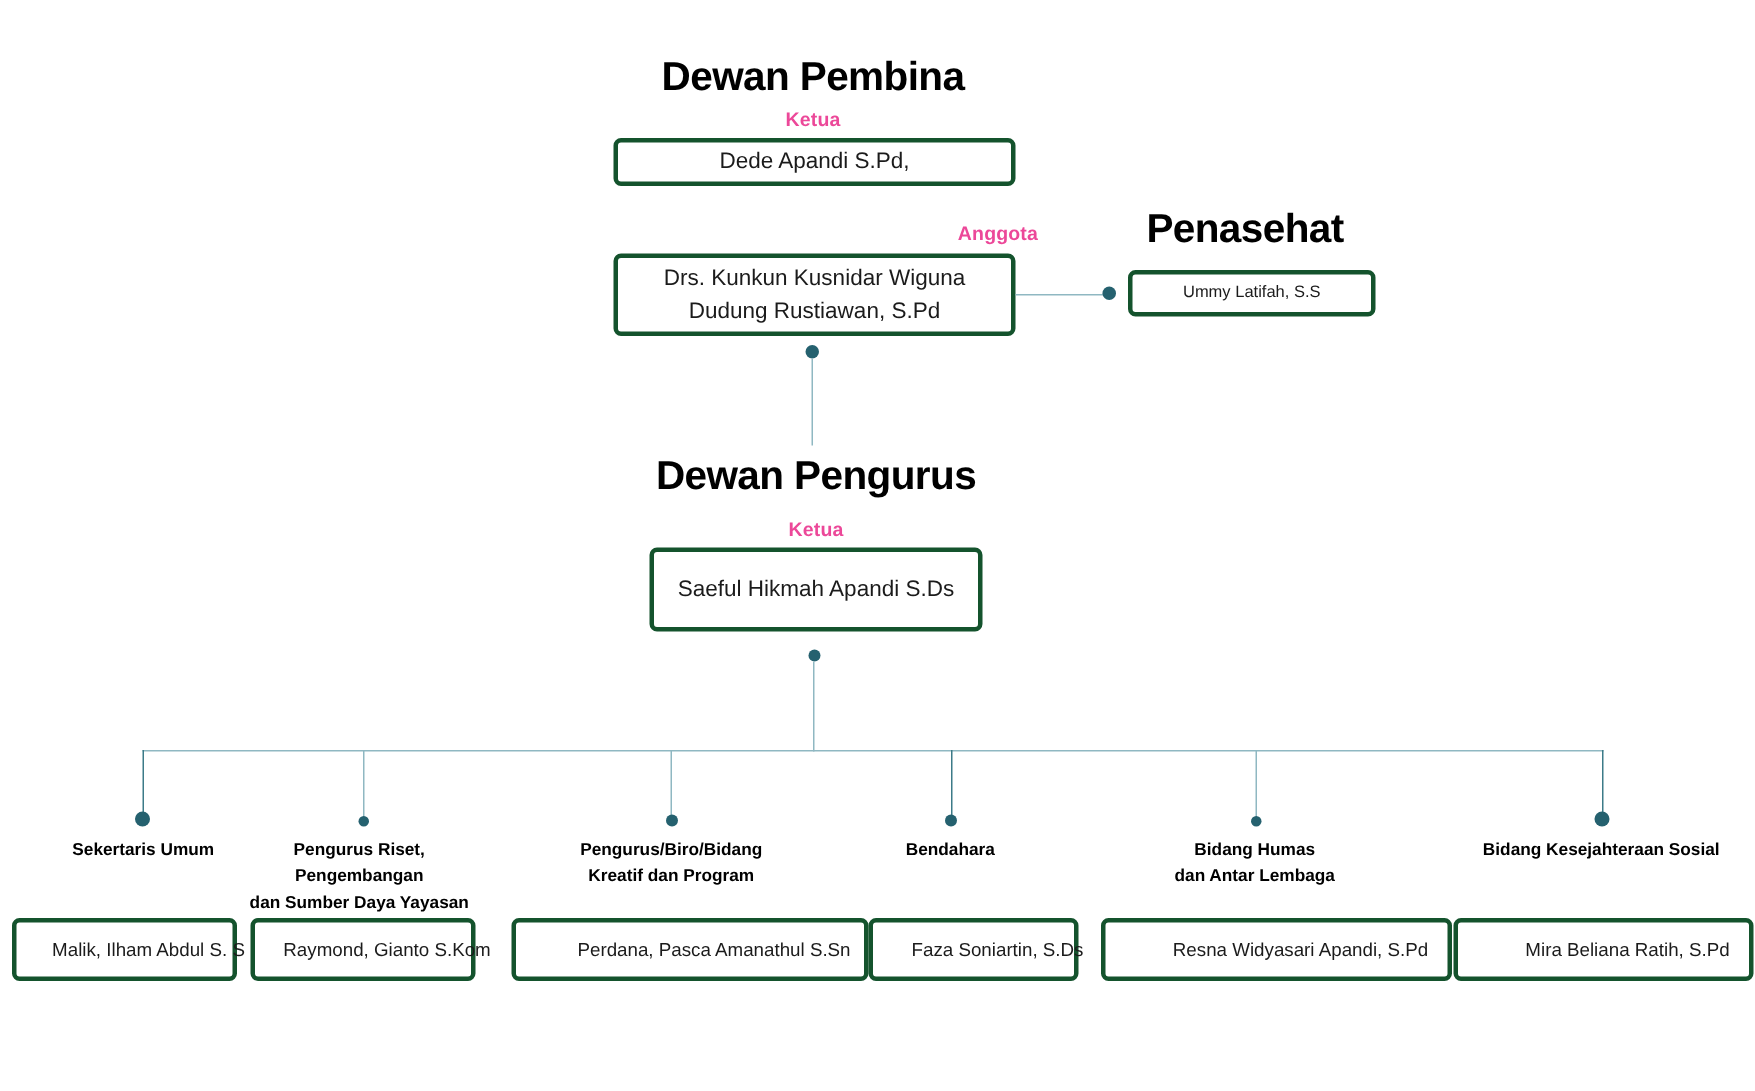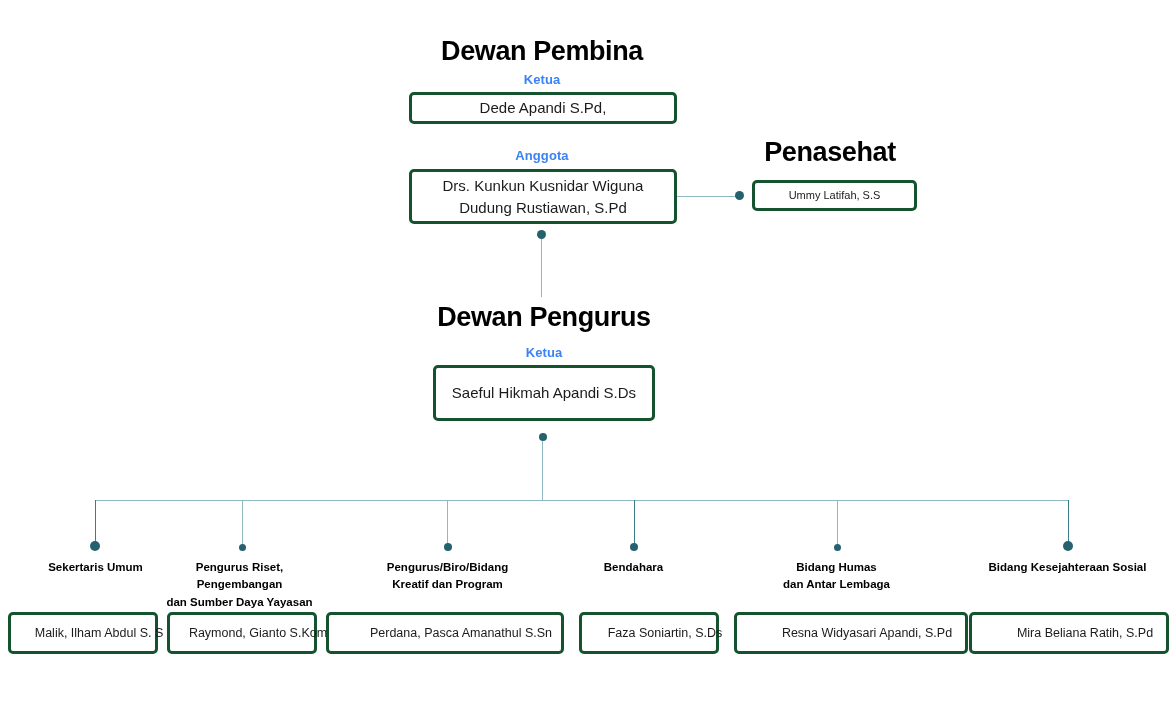--- a/index.html
+++ b/index.html
@@ -28,21 +28,21 @@
     letter-spacing: -0.4px;
     color: #000000;
     text-align: center;
     white-space: nowrap;
   }
 
   
   .role-caption {
     font-size: 13px;
     font-weight: 700;
-    color: #3b82f6;
+    color: #ec4899;
     text-align: center;
     letter-spacing: 0.1px;
     white-space: nowrap;
   }
 
   
   .name-box {
     box-sizing: border-box;
     border: 3px solid #14532d;
     border-radius: 5px;
@@ -97,21 +97,21 @@
 <div id="chart-root">
 
   <div class="abs section-title" style="left:392px; top:36px; width:300px;">Dewan Pembina</div>
 
   <div class="abs role-caption" style="left:392px; top:72px; width:300px;">Ketua</div>
 
   <div class="abs name-box lvl1" style="left:409px; top:92px; width:268px; height:32px;">
     <span class="line">Dede Apandi S.Pd,</span>
   </div>
 
-  <div class="abs role-caption" style="left:392px; top:148px; width:300px;">Anggota</div>
+  <div class="abs role-caption" style="left:392px; top:148px; width:300px;text-align:right;">Anggota</div>
 
   <div class="abs name-box lvl1" style="left:409px; top:169px; width:268px; height:55px;">
     <span class="line">Drs. Kunkun Kusnidar Wiguna</span>
     <span class="line">Dudung Rustiawan, S.Pd</span>
   </div>
 
   <div class="abs section-title" style="left:715px; top:137px; width:230px;">Penasehat</div>
 
   <div class="abs name-box small" style="left:752px; top:180px; width:165px; height:31px;">
     <span class="line">Ummy Latifah, S.S</span>
@@ -179,21 +179,21 @@
   </div>
 
   <div class="abs name-box leaf" style="left:8px; top:612px; width:150px; height:42px;">
     <span class="line">Malik, Ilham Abdul S. S</span>
   </div>
 
   <div class="abs name-box leaf" style="left:167px; top:612px; width:150px; height:42px;">
     <span class="line">Raymond, Gianto S.Kom</span>
   </div>
 
-  <div class="abs name-box leaf" style="left:326px; top:612px; width:238px; height:42px;">
+  <div class="abs name-box leaf" style="left:341px; top:612px; width:238px; height:42px;">
     <span class="line">Perdana, Pasca Amanathul S.Sn</span>
   </div>
 
   <div class="abs name-box leaf" style="left:579px; top:612px; width:140px; height:42px;">
     <span class="line">Faza Soniartin, S.Ds</span>
   </div>
 
   <div class="abs name-box leaf" style="left:734px; top:612px; width:234px; height:42px;">
     <span class="line">Resna Widyasari Apandi, S.Pd</span>
   </div>

